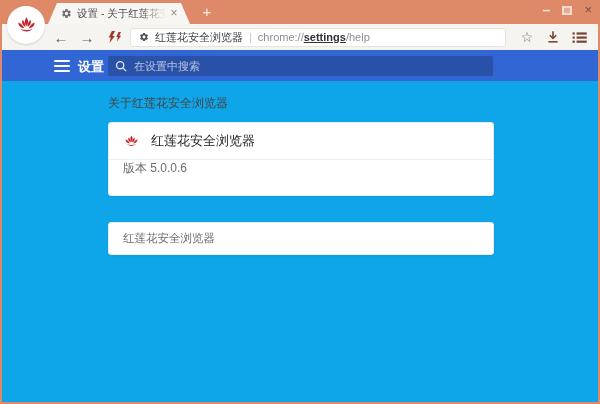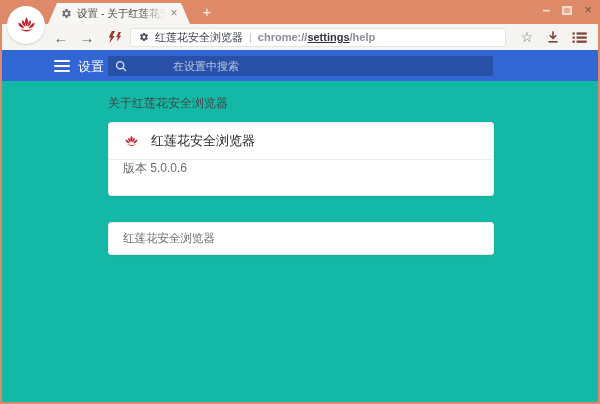--- a/index.html
+++ b/index.html
@@ -34,40 +34,40 @@
     display:flex; align-items:center; padding:0 6px 0 46px; }
   .nav-btn { width:26px; height:22px; display:flex; align-items:center; justify-content:center;
     color:#5a5f64; font-size:15px; flex:0 0 auto; }
   .bolt-btn { width:28px; height:22px; display:flex; align-items:center; justify-content:center; flex:0 0 auto; }
   .omnibox { flex:1 1 auto; height:19px; margin:0 8px 0 2px; background:#ffffff; border:1px solid #e7e4de;
     border-radius:3px; display:flex; align-items:center; padding:0 8px; min-width:0; }
   .omni-gear { width:10px; height:10px; flex:0 0 auto; margin-right:6px; }
   .omni-text { font-size:11px; white-space:nowrap; overflow:hidden; display:flex; align-items:center; }
   .omni-site { color:#3a3f45; }
   .omni-sep { color:#c9c6c0; margin:0 6px; }
-  .omni-scheme,.omni-path { color:#8a8e93;font-weight:bold; }
+  .omni-scheme,.omni-path { color:#8a8e93; }
   .omni-host { color:#2f3338; font-weight:bold;text-decoration:underline; }
   .tool-btn { width:26px; height:22px; display:flex; align-items:center; justify-content:center; flex:0 0 auto; }
   .star-glyph { font-size:14px; color:#6c7176; line-height:14px; }
 
   
   .bluebar { position:absolute; left:2px; right:2px; top:50px; height:31px; background:#3366d5; }
   .hamburger { position:absolute; left:52px; top:10px; width:16px; height:12px;
     display:flex; flex-direction:column; justify-content:space-between; }
   .hamburger span { display:block; height:2px; background:#fff; border-radius:1px; }
-  .bluebar-title { position:absolute; left:76px; top:8px; font-size:13px; font-weight:normal; color:#ffffff; }
+  .bluebar-title { position:absolute; left:76px; top:8px; font-size:13px; font-weight:bold; color:#ffffff; }
   .search-field { position:absolute; left:106px; top:6px; width:385px; height:20px; background:#2a51a8;
-    border-radius:2px; display:flex; align-items:center; padding:0 7px;gap:39px; }
+    border-radius:2px; display:flex; align-items:center; padding:0 7px; }
   .search-field svg { flex:0 0 auto; margin-right:7px; }
   .search-input { flex:1; background:transparent; border:none; outline:none; color:#fff; font-size:11px;
     font-family:inherit; }
   .search-input::placeholder { color:rgba(255,255,255,.65); }
 
   
-  .content { position:absolute; left:2px; right:2px; top:81px; bottom:2px; background:#14b8a6; overflow:hidden; }
+  .content { position:absolute; left:2px; right:2px; top:81px; bottom:2px; background:#0ea5e9; overflow:hidden; }
   .section-title { margin:14px 0 10px 106px; font-size:12px; color:#454545; }
   .card { width:386px; margin-left:106px; background:#ffffff; border:1px solid #ebebed; border-radius:3px;
     box-shadow:0 1px 2px rgba(60,64,67,.1); }
   .about-row1 { height:36px; display:flex; align-items:center; padding:0 14px; }
   .about-lotus { width:17px; height:17px; margin-right:11px; flex:0 0 auto; }
   .product-name { font-size:13px; color:#262626; }
   .card-divider { border-top:1px solid #ededed; }
   .about-row2 { height:35px; display:flex; align-items:flex-start; padding:0 14px; font-size:12px; color:#6d6d6d; }
   .copyright-card { margin-top:26px; padding:7px 14px 8px 14px; }
   .copy-line { font-size:11.5px; color:#6d6d6d; line-height:16px; }

